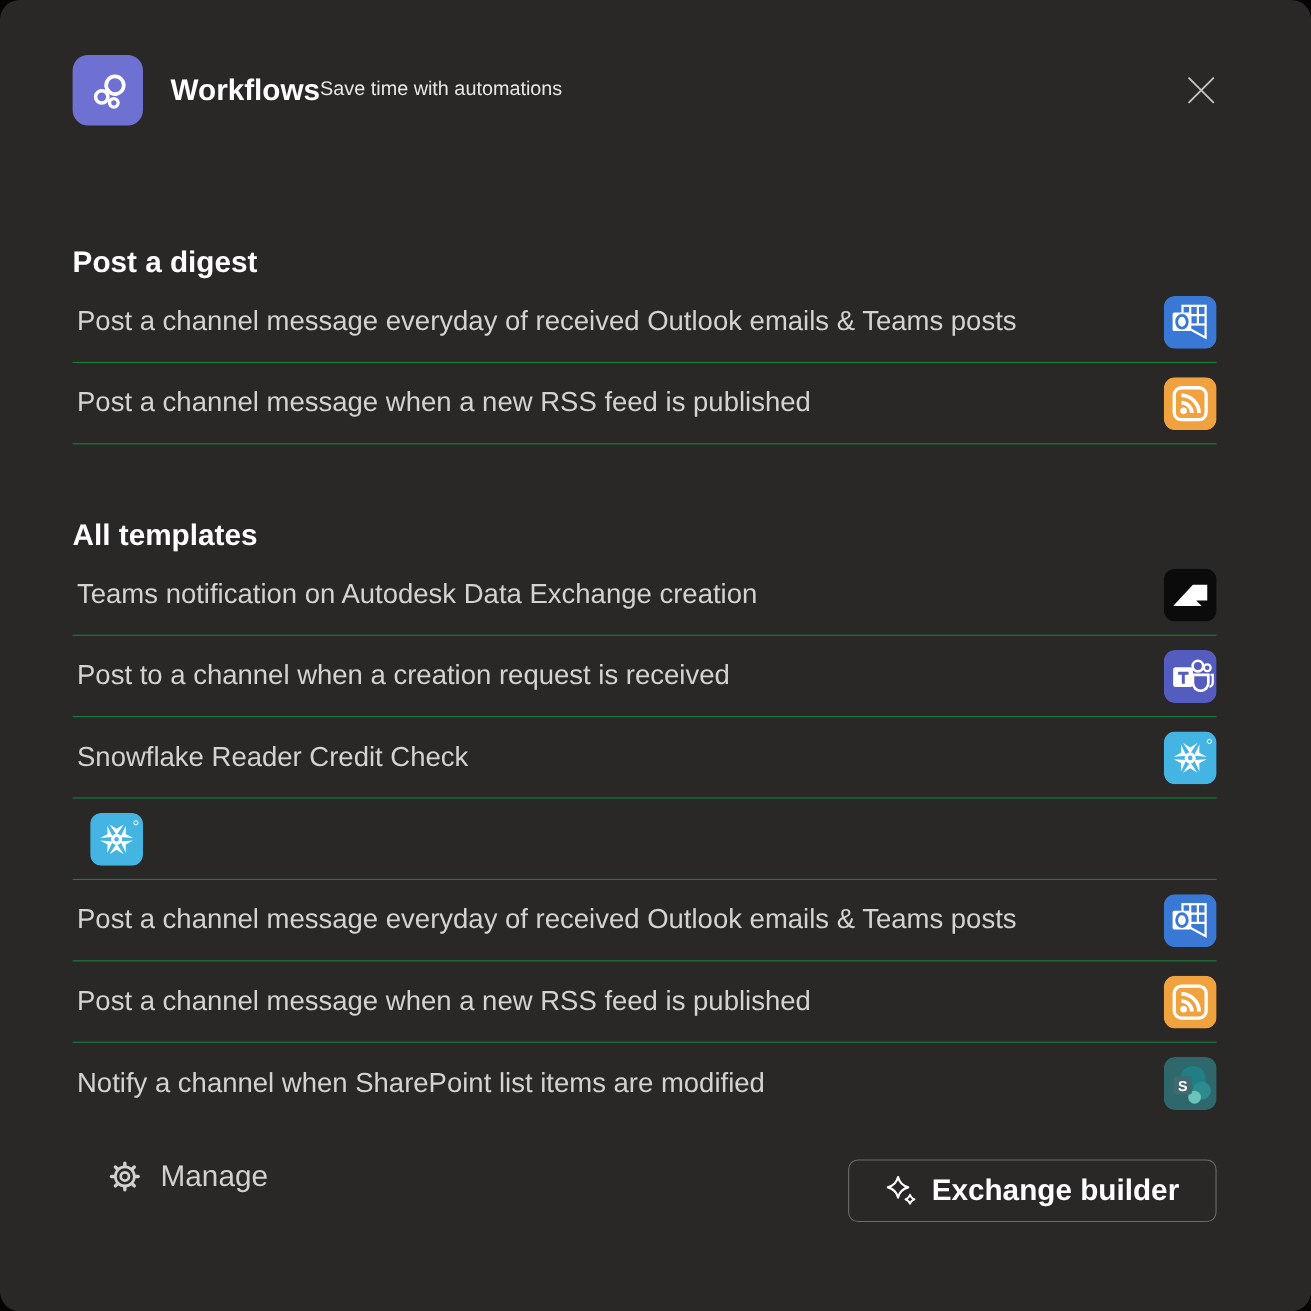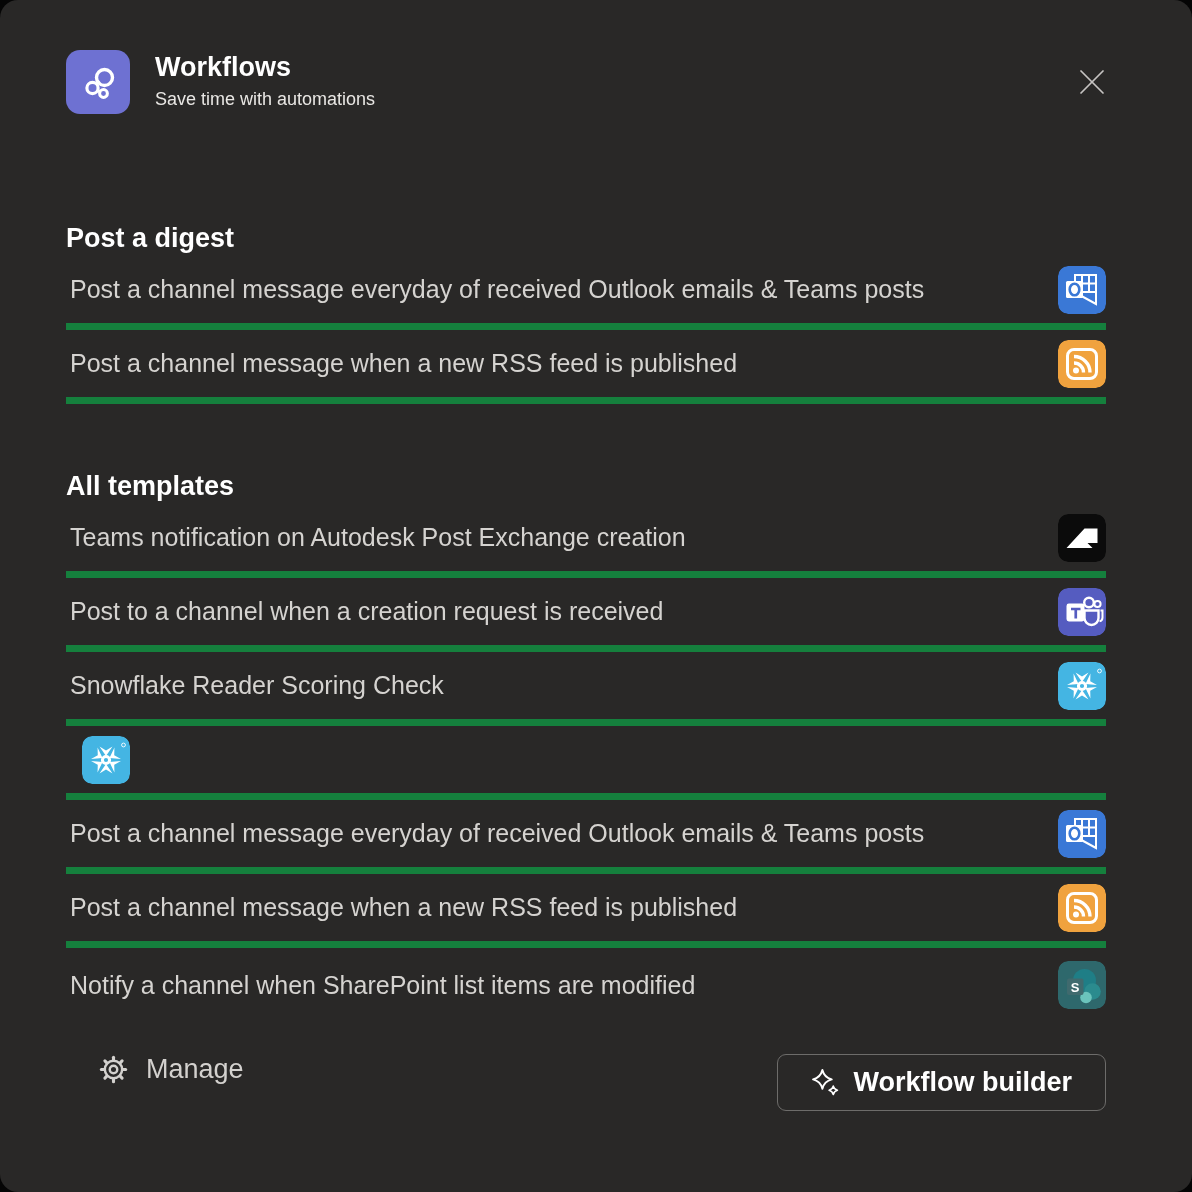--- a/index.html
+++ b/index.html
@@ -7,31 +7,31 @@
   .dialog{
     position:relative;width:1192px;height:1192px;box-sizing:border-box;
     background:#292827;border-radius:18px;overflow:hidden;
     padding:50px 86px 0 66px;
   }
   
   .header{display:flex;align-items:center;gap:25px;height:64px;}
   .app-badge{width:64px;height:64px;border-radius:14px;background:#6e71d2;
     display:flex;align-items:center;justify-content:center;flex:none;}
   .app-badge svg{width:48px;height:48px;}
-  .header-text{display:flex;flex-direction:column;justify-content:center;}
+  .header-text{display:flex;flex-direction:row;justify-content:center;}
   .dialog-title{font-size:27px;line-height:34px;font-weight:700;color:#ffffff;}
   .dialog-subtitle{font-size:18px;line-height:30px;color:#e9e7e4;}
   .close-btn{margin-left:auto;align-self:flex-start;margin-top:18px;width:28px;height:28px;
     background:none;border:none;padding:0;cursor:pointer;display:flex;align-items:center;justify-content:center;}
   
   .section-heading{font-size:27px;line-height:32px;font-weight:700;color:#ffffff;}
   .section-heading.first{margin-top:108px;margin-bottom:2px;}
   .section-heading.second{margin-top:66px;margin-bottom:2px;}
   .row{display:flex;align-items:center;height:74px;box-sizing:border-box;
-    border-bottom:7px solid #15803d;padding-left:4px;cursor:pointer;}
+    border-bottom:1px solid #15803d;padding-left:4px;cursor:pointer;}
   .section.last .row:last-child{border-bottom:none;justify-content:center;}
   .row-label{flex:1;font-size:25px;color:#d5d3d0;white-space:nowrap;overflow:hidden;}
   .app-icon{width:48px;height:48px;flex:none;margin-left:12px;border-radius:10px;}
   
   .footer{display:flex;align-items:flex-start;justify-content:space-between;
     margin-top:32px;padding-left:32px;height:58px;}
   .manage-btn{display:flex;align-items:center;gap:17px;background:none;border:none;
     padding:0;cursor:pointer;color:#d3d1ce;font-family:inherit;font-size:27px;}
   .manage-btn svg{width:31px;height:31px;}
   .builder-btn{display:flex;align-items:center;gap:13px;height:57px;padding:0 33px;
@@ -174,33 +174,33 @@
       <span class="row-label">Post a channel message when a new RSS feed is published</span>
       <svg class="app-icon">
           <use href="#i-rss"></use>
         </svg>
     </div>
   </div>
 
   <div class="section last">
     <div class="section-heading second">All templates</div>
     <div class="row">
-      <span class="row-label">Teams notification on Autodesk Post Exchange creation</span>
+      <span class="row-label">Teams notification on Autodesk Data Exchange creation</span>
       <svg class="app-icon">
           <use href="#i-autodesk"></use>
         </svg>
     </div>
     <div class="row">
       <span class="row-label">Post to a channel when a creation request is received</span>
       <svg class="app-icon">
           <use href="#i-teams"></use>
         </svg>
     </div>
     <div class="row">
-      <span class="row-label">Snowflake Reader Scoring Check</span>
+      <span class="row-label">Snowflake Reader Credit Check</span>
       <svg class="app-icon">
           <use href="#i-snowflake"></use>
         </svg>
     </div>
     <div class="row">
       <svg class="app-icon">
           <use href="#i-snowflake"></use>
         </svg>
     </div>
     <div class="row">
@@ -227,17 +227,17 @@
     <button class="manage-btn">
       <svg>
           <use href="#i-gear"></use>
         </svg>
       <span>Manage</span>
     </button>
     <button class="builder-btn">
       <svg>
           <use href="#i-sparkle"></use>
         </svg>
-      <span>Workflow builder</span>
+      <span>Exchange builder</span>
     </button>
   </div>
 
 </div>
 
 </body></html>

